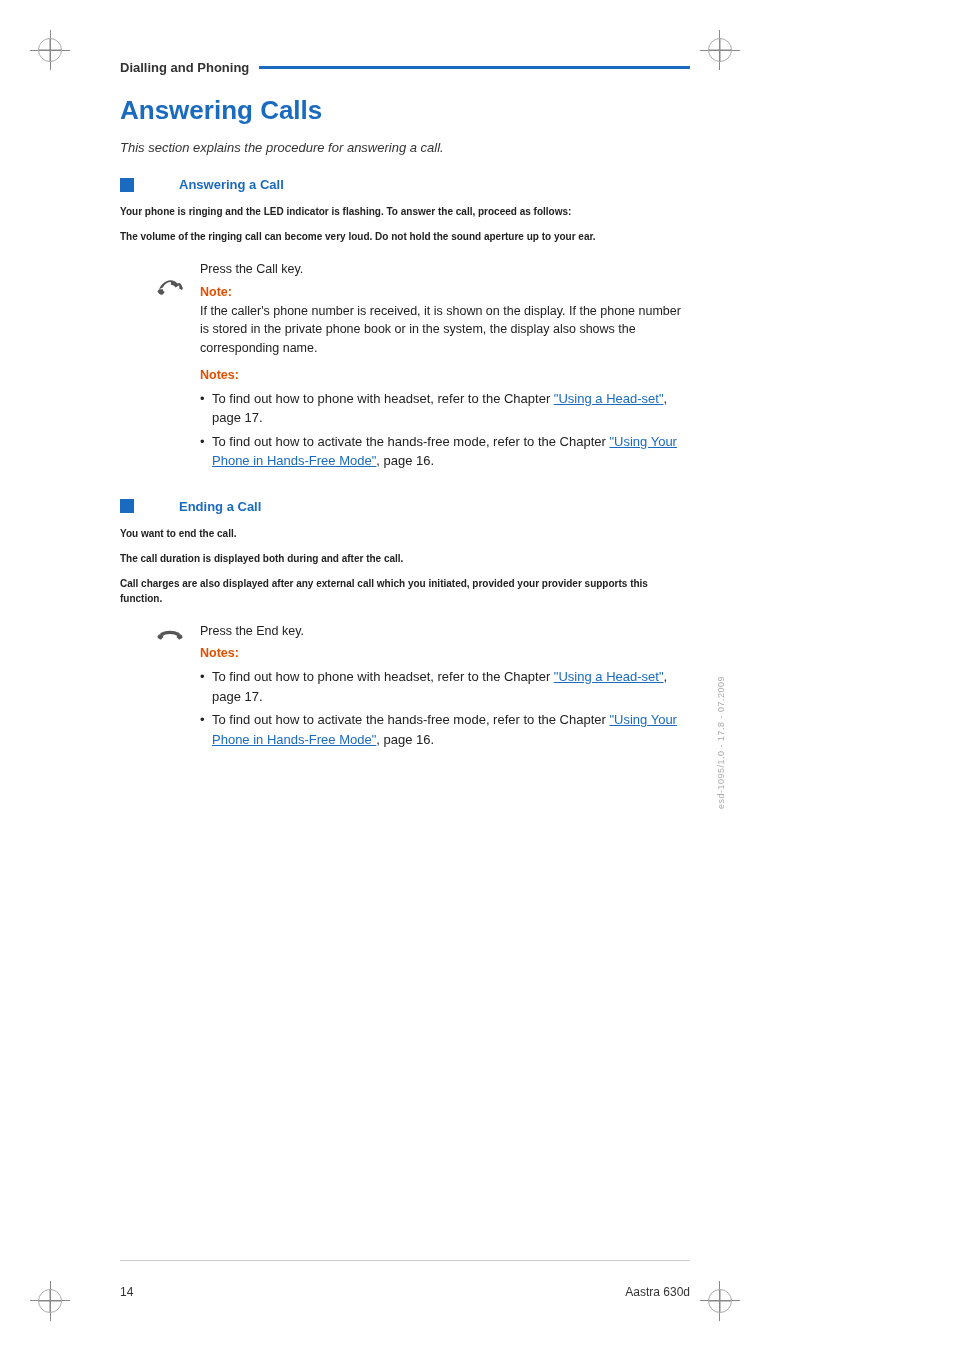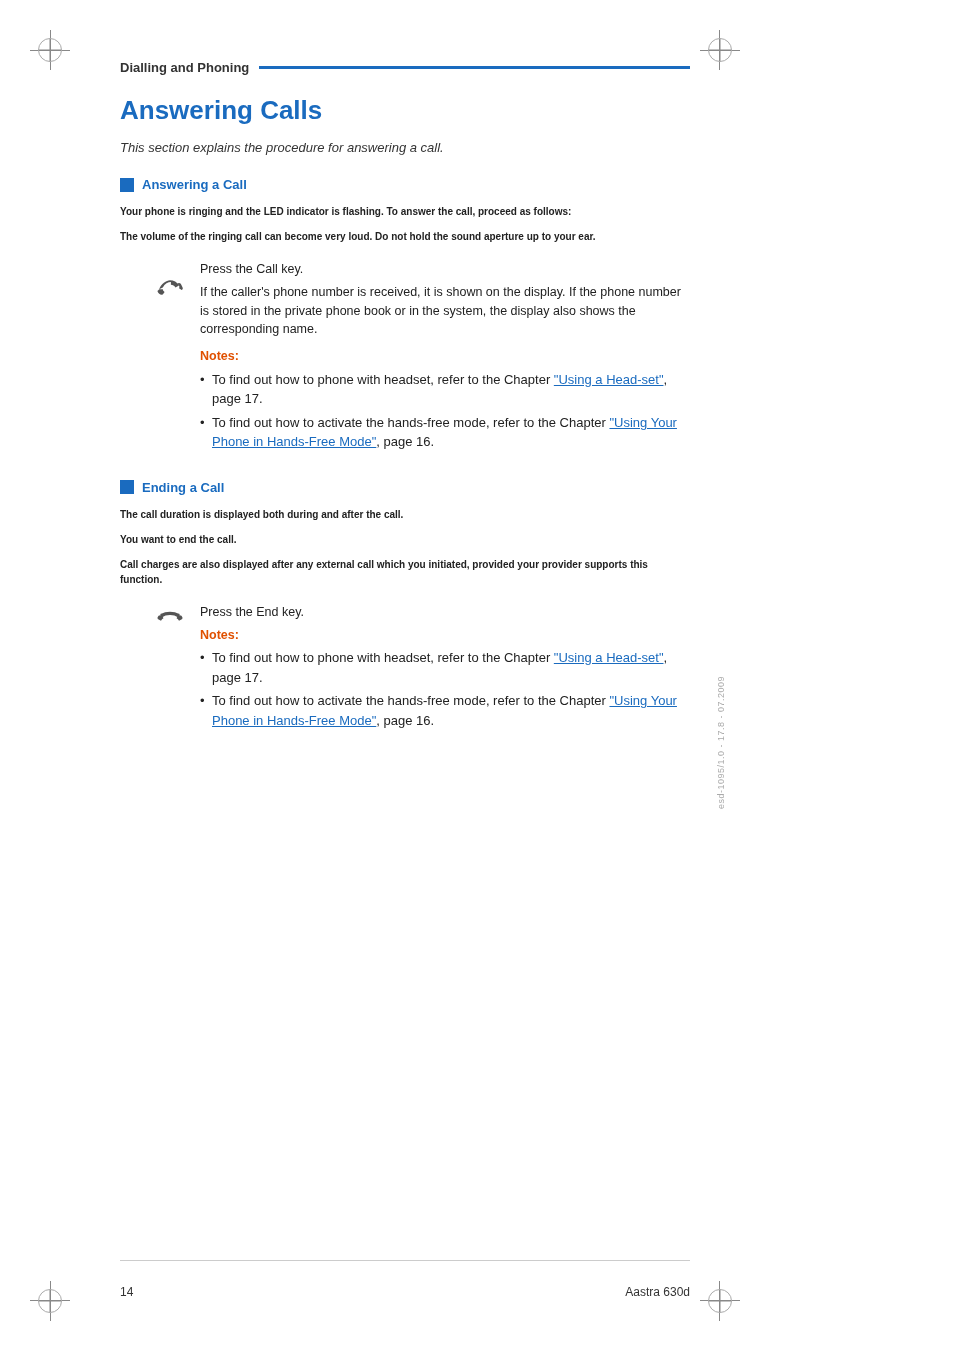--- a/index.html
+++ b/index.html
@@ -101,20 +101,21 @@
       font-size: 13px;
       color: #333;
       margin-bottom: 22px;
     }
 
     
     .sub-heading {
       display: flex;
       align-items: center;
       margin-bottom: 12px;
+      gap: 37px;
     }
     .sub-heading-square {
       width: 14px;
       height: 14px;
       background: #1a6bbf;
       margin-right: 8px;
       flex-shrink: 0;
     }
     .sub-heading-text {
       font-size: 13px;
@@ -285,42 +286,43 @@
       <div class="icon-area">
 
         <svg class="phone-answer" viewBox="0 0 40 40" fill="none" xmlns="http://www.w3.org/2000/svg">
           <path d="M8 28 C10 22, 16 18, 20 18 C24 18, 28 20, 30 24 L26 26 C25 24, 23 23, 21 23 L21 20 C18 20, 14 22, 12 26 Z" fill="#555"></path>
           <path d="M6 30 Q8 35 12 34 L14 31 Q12 30 12 28 L8 28 Q7 29 6 30Z" fill="#555"></path>
           <path d="M28 22 Q30 20 32 22 L34 26 Q35 28 33 29 L30 27 Q31 26 30 24 Z" fill="#555"></path>
         </svg>
       </div>
       <div class="instruction-content">
         <p class="instruction-text">Press the Call key.</p>
+        <p class="note-label">Note:</p>
         <p class="note-text">If the caller's phone number is received, it is shown on the display. If the phone number is stored in the private phone book or in the system, the display also shows the corresponding name.</p>
         <p class="notes-label">Notes:</p>
         <ul class="notes-list">
           <li>
             <span>To find out how to phone with headset, refer to the Chapter </span><span class="link-text">"Using a Head-set"</span><span>, page 17.</span>
           </li>
           <li>
             <span>To find out how to activate the hands-free mode, refer to the Chapter </span><span class="link-text">"Using Your Phone in Hands-Free Mode"</span><span>, page 16.</span>
           </li>
         </ul>
       </div>
     </div>
   </div>
 
   <div class="section-gap">
     <div class="sub-heading">
       <div class="sub-heading-square"></div>
       <span class="sub-heading-text">Ending a Call</span>
     </div>
 
+    <p class="body-text">You want to end the call.</p>
     <p class="body-text">The call duration is displayed both during and after the call.</p>
-    <p class="body-text">You want to end the call.</p>
     <p class="body-text">Call charges are also displayed after any external call which you initiated, provided your provider supports this function.</p>
 
     <div class="instruction-row">
       <div class="icon-area">
 
         <svg class="phone-end" viewBox="0 0 44 28" fill="none" xmlns="http://www.w3.org/2000/svg">
 
           <path d="M10 8 C14 6 18 5 22 5 C26 5 30 6 34 8 L32 12 C29 10 26 9 22 9 C18 9 15 10 12 12 Z" fill="#555"></path>
           <path d="M8 10 Q6 12 7 14 L11 16 Q12 14 14 13 L12 9 Q10 9 8 10Z" fill="#555"></path>
           <path d="M36 10 Q38 12 37 14 L33 16 Q32 14 30 13 L32 9 Q34 9 36 10Z" fill="#555"></path>

